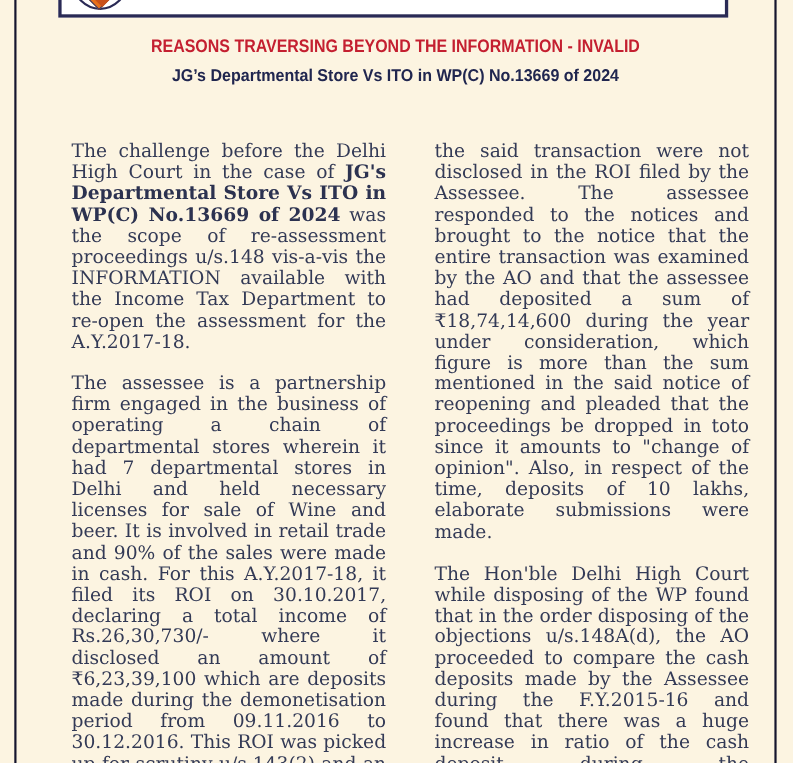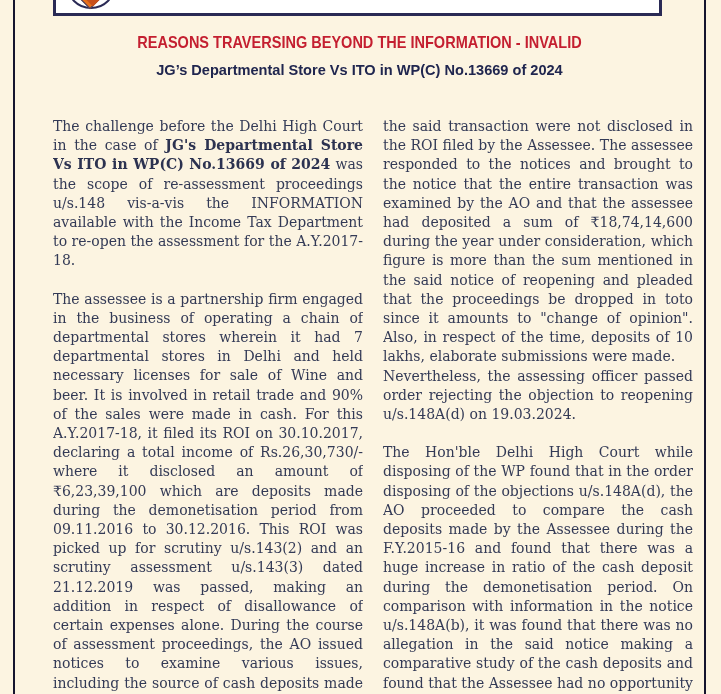--- a/index.html
+++ b/index.html
@@ -43,22 +43,22 @@
     transform:scaleX(0.94);transform-origin:center;
     white-space:nowrap;
   }
 
   .columns{
     position:absolute;left:53px;top:117px;width:640px;height:577px;
     display:flex;gap:20px;overflow:hidden;
   }
   .col{flex:1;overflow:hidden;}
   .col p{
-    margin:0;
-    font-size:14px;line-height:19.2px;color:#333a56;
+    margin:12px;
+    font-size:17px;line-height:19.2px;color:#333a56;
     text-align:justify;
   }
   .col p.gap{margin-top:19px;}
   .col p b{color:#2c3250;}
 </style>
 </head>
 <body>
 
 <div class="page-rule rule-left"></div>
 <div class="page-rule rule-right"></div>
@@ -72,17 +72,16 @@
 <div class="headline">REASONS TRAVERSING BEYOND THE INFORMATION - INVALID</div>
 <div class="case-line">JG’s Departmental Store Vs ITO in WP(C) No.13669 of 2024</div>
 
 <div class="columns">
   <div class="col">
     <p><span>The challenge before the Delhi High Court in the case of </span><b>JG's Departmental Store Vs ITO in WP(C) No.13669 of 2024</b><span> was the scope of re-assessment proceedings u/s.148 vis-a-vis the INFORMATION available with the Income Tax Department to re-open the assessment for the A.Y.2017-18.</span></p>
     <p class="gap">The assessee is a partnership firm engaged in the business of operating a chain of departmental stores wherein it had 7 departmental stores in Delhi and held necessary licenses for sale of Wine and beer. It is involved in retail trade and 90% of the sales were made in cash. For this A.Y.2017-18, it filed its ROI on 30.10.2017, declaring a total income of Rs.26,30,730/- where it disclosed an amount of ₹6,23,39,100 which are deposits made during the demonetisation period from 09.11.2016 to 30.12.2016. This ROI was picked up for scrutiny u/s.143(2) and an scrutiny assessment u/s.143(3) dated 21.12.2019 was passed, making an addition in respect of disallowance of certain expenses alone. During the course of assessment proceedings, the AO issued notices to examine various issues, including the source of cash deposits made during the demonetisation period, the genuineness and source of cash deposited in response to which the Assessee filed detailed reply. Thereafter, after a span of 4 1/2 years, a notice u/s.148A(b) was issued on 01.02.2024 &amp; 14.02.2024 annexing the information based on which the case was reopened;  That being "Information relating to tax collected at source;</p>
   </div>
   <div class="col">
     <p>the said transaction were not disclosed in the ROI filed by the Assessee. The assessee responded to the notices and brought to the notice that the entire transaction was examined by the AO and that the assessee had deposited a sum of ₹18,74,14,600 during the year under consideration, which figure is more than the sum mentioned in the said notice of reopening and pleaded that the proceedings be dropped in toto since it amounts to "change of opinion". Also, in respect of the time, deposits of 10 lakhs, elaborate submissions were made.</p>
-    <p>Nevertheless, the assessing officer passed order rejecting the objection to reopening u/s.148A(d) on 19.03.2024.</p>
     <p class="gap">The Hon'ble Delhi High Court while disposing of the WP found that in the order disposing of the objections u/s.148A(d), the AO proceeded to compare the cash deposits made by the Assessee during the F.Y.2015-16 and found that there was a huge increase in ratio of the cash deposit during the demonetisation period. On comparison with information in the notice u/s.148A(b), it was found that there was no allegation in the said notice making a comparative study of the cash deposits and found that the Assessee had no opportunity to provide any explanation in respect of such a new allegation.</p>
 
   </div>
 </div>
 
 </body></html>

